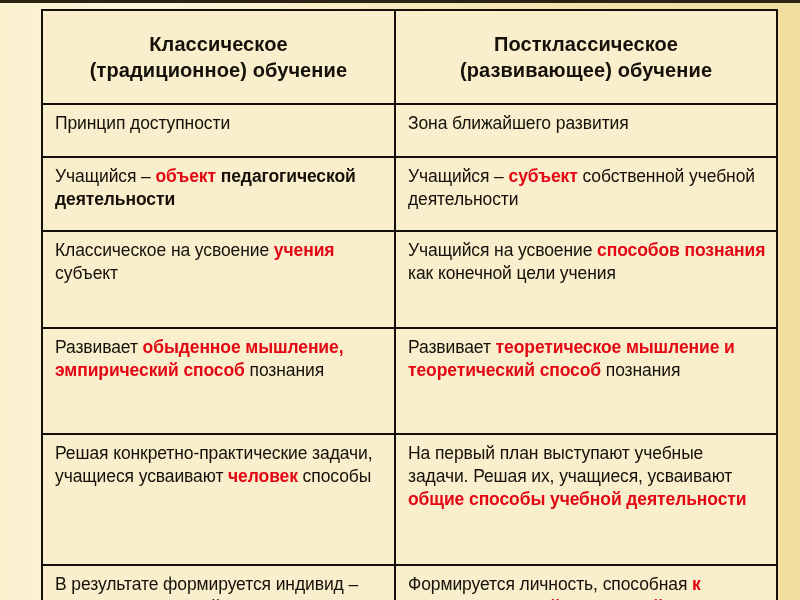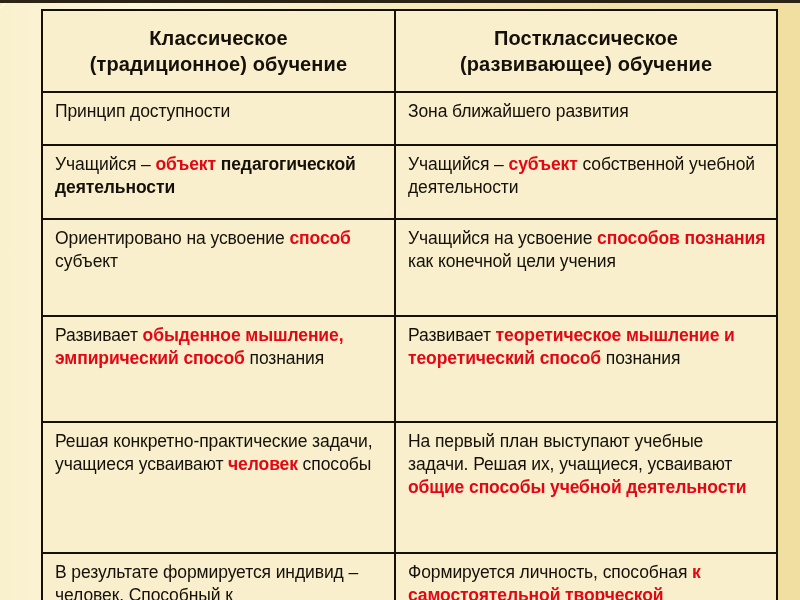--- a/index.html
+++ b/index.html
@@ -78,21 +78,21 @@
     line-height: 1.30;
   }
 
   table.compare thead th {
     text-align: center;
     vertical-align: middle;
     font-weight: bold;
     font-size: 20px;
     line-height: 1.32;
     letter-spacing: 0.1px;
-    padding: 0 8px;
+    padding: 6px 8px;
     height: 80px;
     margin-top: 13px;
   }
 
   table.compare tbody td {
     font-size: 17.5px;
     letter-spacing: -0.1px;
   }
 
   
@@ -144,21 +144,21 @@
     <tbody>
       <tr class="r1">
         <td><span class="plain">Принцип доступности</span></td>
         <td><span class="plain">Зона ближайшего развития</span></td>
       </tr>
       <tr class="r2">
         <td><span class="plain">Учащийся – </span><span class="hl">объект</span><span class="plain"> </span><span class="bk">педагогической деятельности</span></td>
         <td><span class="plain">Учащийся – </span><span class="hl">субъект</span><span class="plain"> собственной учебной деятельности</span></td>
       </tr>
       <tr class="r3">
-        <td><span class="plain">Ориентировано на усвоение </span><span class="hl">способ</span><span class="plain"> субъект</span></td>
+        <td><span class="plain">Классическое на усвоение </span><span class="hl">учения</span><span class="plain"> субъект</span></td>
         <td><span class="plain">Учащийся на усвоение </span><span class="hl">способов познания</span><span class="plain"> как конечной цели учения</span></td>
       </tr>
       <tr class="r4">
         <td><span class="plain">Развивает </span><span class="hl">обыденное мышление, эмпирический способ</span><span class="plain"> познания</span></td>
         <td><span class="plain">Развивает </span><span class="hl">теоретическое мышление и теоретический способ</span><span class="plain"> познания</span></td>
       </tr>
       <tr class="r5">
         <td><span class="plain">Решая конкретно-практические задачи, учащиеся усваивают </span><span class="hl">человек</span><span class="plain"> способы</span></td>
         <td><span class="plain">На первый план выступают учебные задачи. Решая их, учащиеся, усваивают </span><span class="hl">общие способы учебной деятельности</span></td>
       </tr>

